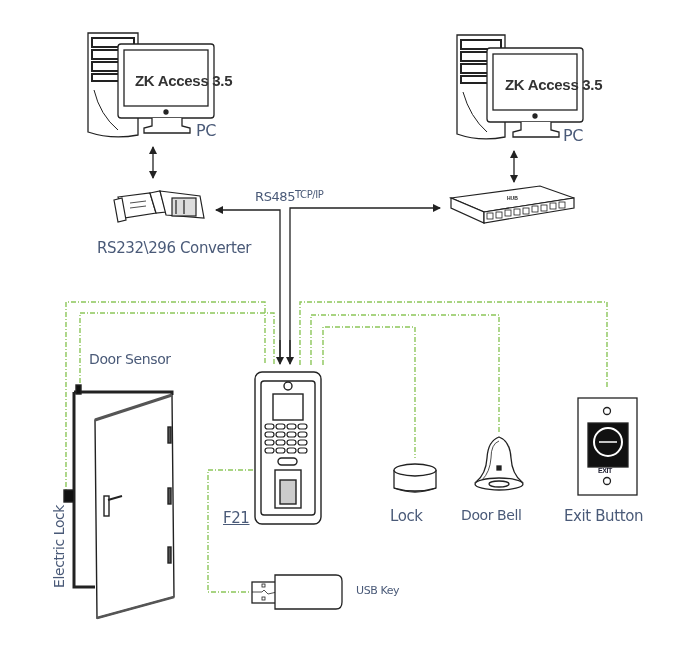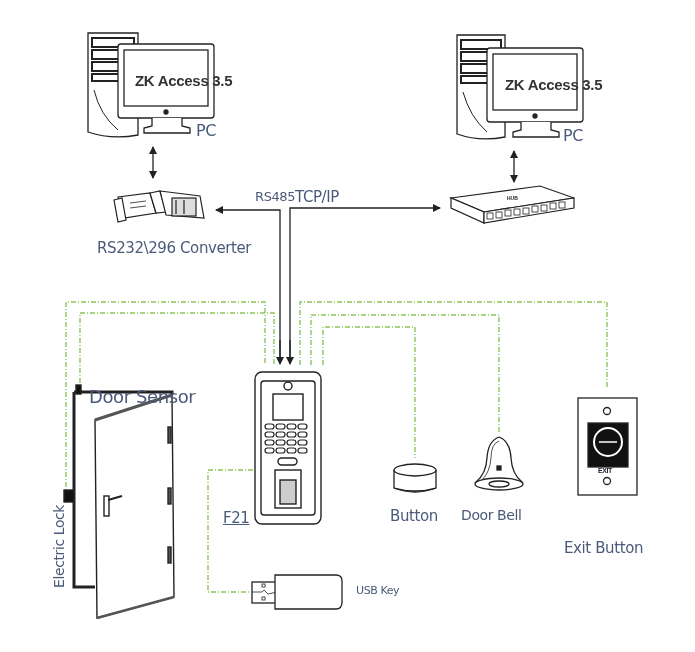--- a/index.html
+++ b/index.html
@@ -180,27 +180,27 @@
   </g>
 </svg>
 
 <div class="screen-text" style="left:135px; top:72px;">ZK Access 3.5</div>
 <div class="lbl" style="left:196px; top:123px; font-size:16px;">PC</div>
 
 <div class="screen-text" style="left:505px; top:76px;">ZK Access 3.5</div>
 <div class="lbl" style="left:563px; top:128px; font-size:16px;">PC</div>
 
 <div class="lbl" style="left:235px; top:190px; font-size:13px;margin-left:20px;">RS485</div>
-<div class="lbl" style="left:295px; top:190px; font-size:15px;">TCP/IP</div>
+<div class="lbl" style="left:295px; top:190px; font-size:10px;">TCP/IP</div>
 
 <div class="lbl" style="left:97px; top:241px; font-size:15px;">RS232\296 Converter</div>
 
-<div class="lbl" style="left:89px; top:388px; font-size:18px;">Door Sensor</div>
+<div class="lbl" style="left:89px; top:352px; font-size:14px;">Door Sensor</div>
 <div class="lbl vert" style="left:52px; top:588px; font-size:14px;">Electric Lock</div>
 
 <div class="lbl" style="left:223px; top:511px; font-size:15px;text-decoration:underline;">F21</div>
 
-<div class="lbl" style="left:390px; top:509px; font-size:15px;">Button</div>
+<div class="lbl" style="left:390px; top:509px; font-size:15px;">Lock</div>
 <div class="lbl" style="left:461px; top:508px; font-size:14px;">Door Bell</div>
-<div class="lbl" style="left:564px; top:509px; font-size:15px;margin-top:32px;">Exit Button</div>
+<div class="lbl" style="left:564px; top:509px; font-size:15px;">Exit Button</div>
 <div class="lbl" style="left:598px; top:467px; font-size:7px; color:#223; font-weight:bold; font-family:'Liberation Sans', sans-serif;">EXIT</div>
 
 <div class="lbl" style="left:356px; top:585px; font-size:11px;">USB Key</div>
 
 </body></html>

